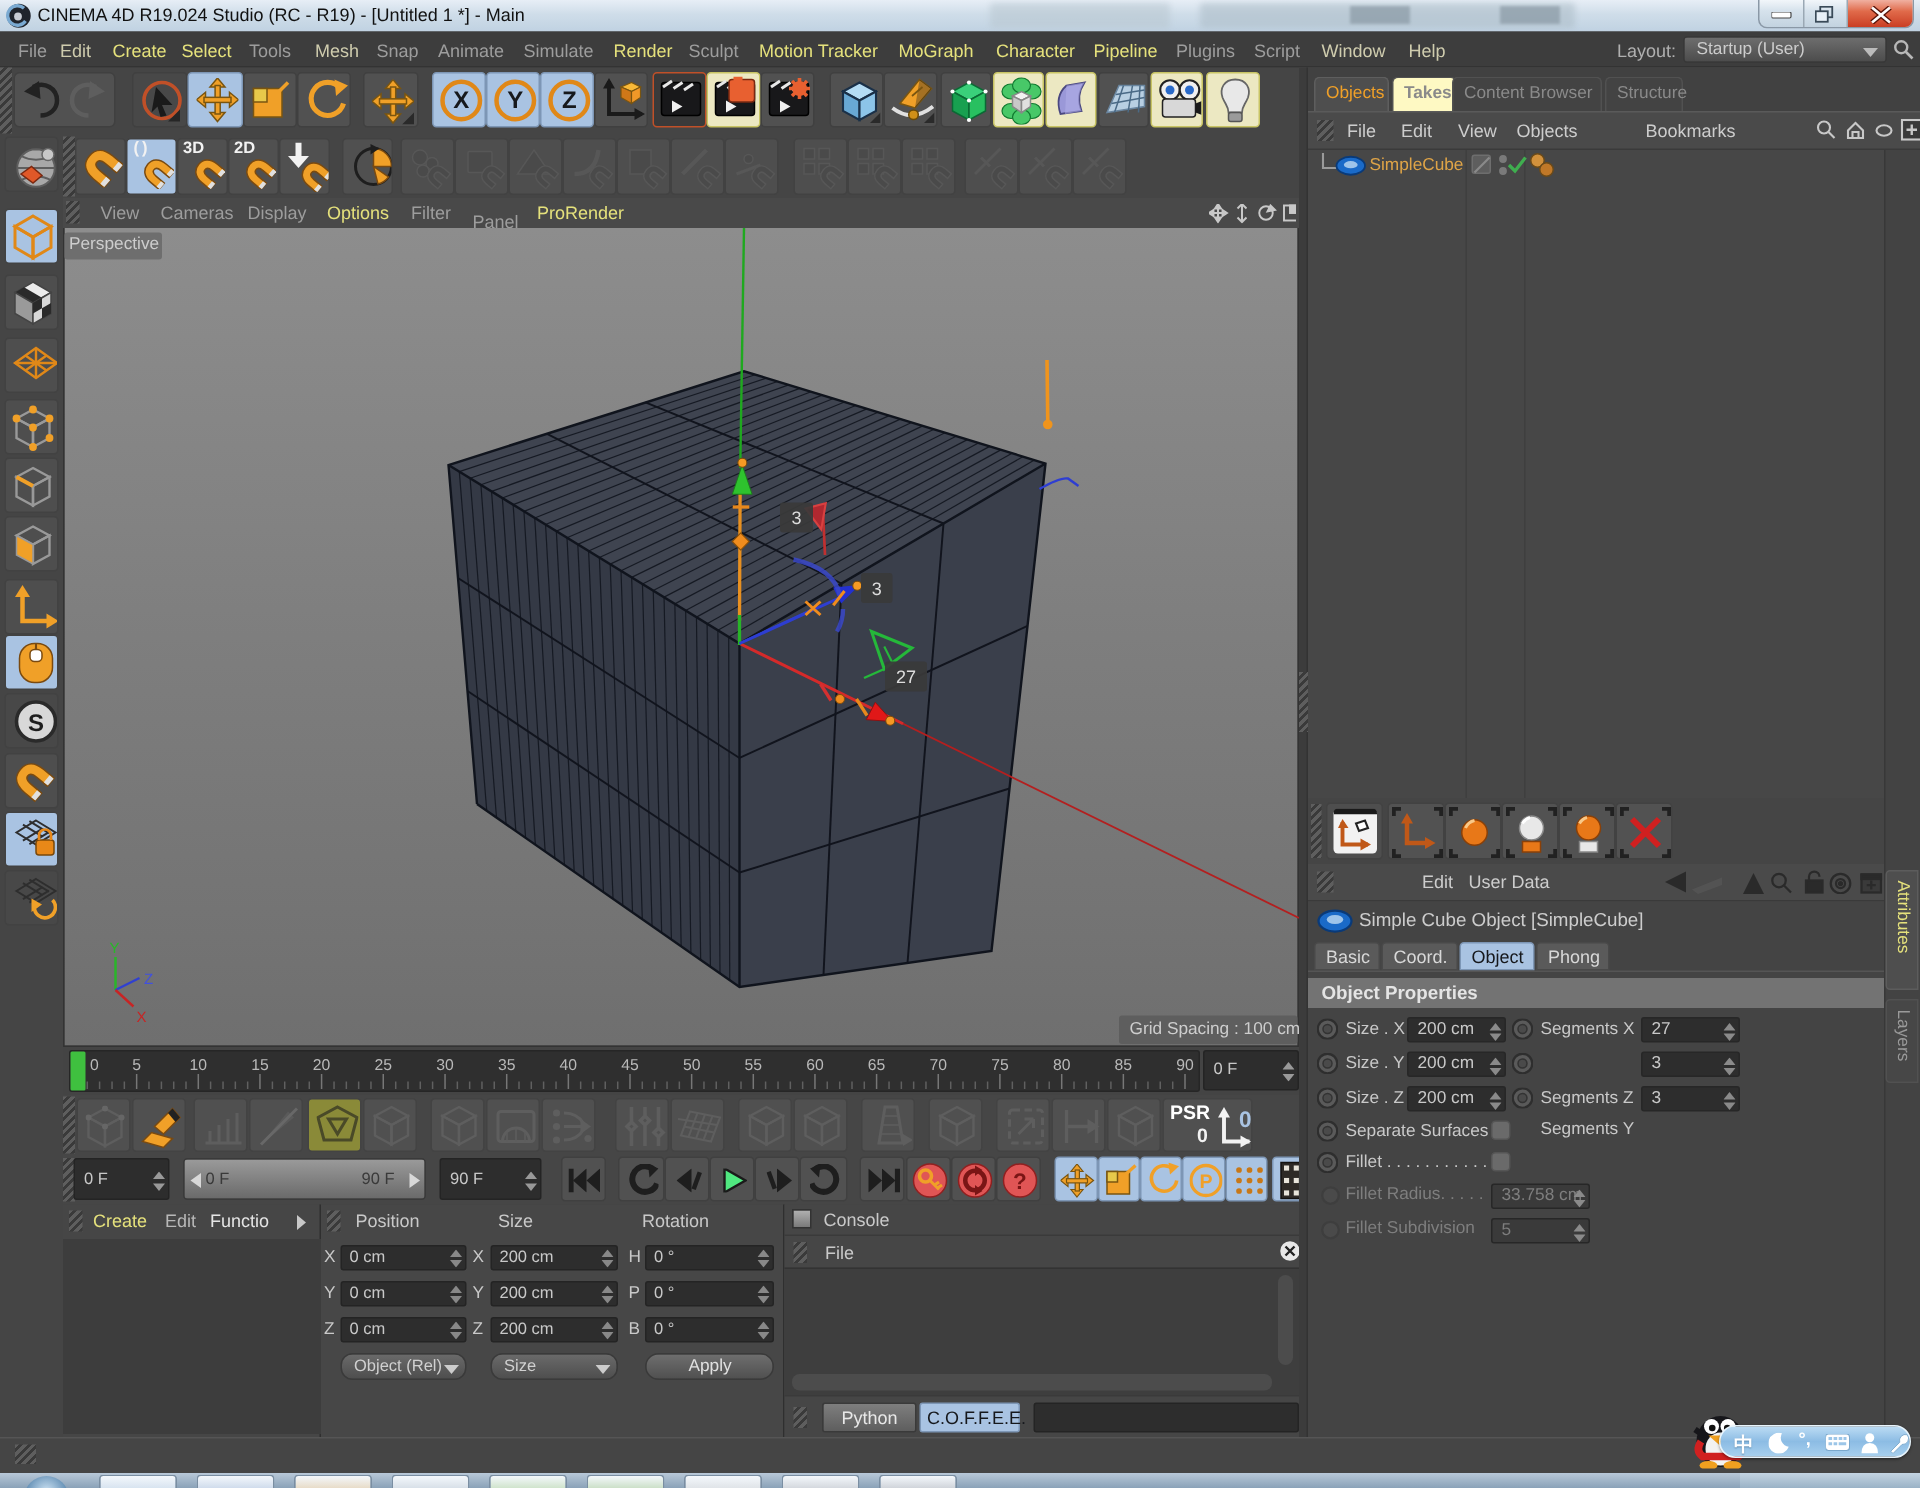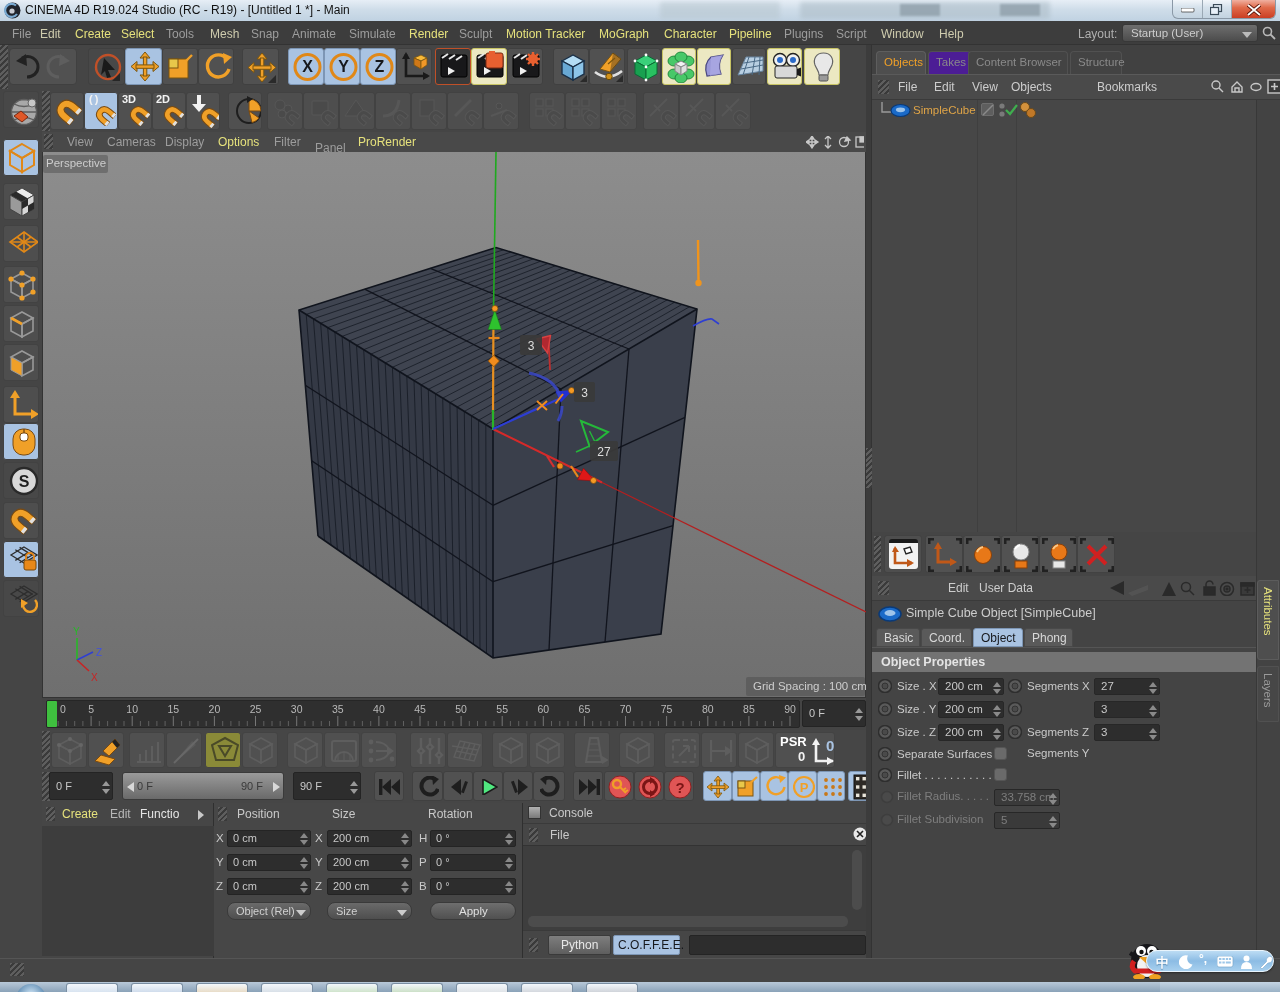--- a/index.html
+++ b/index.html
@@ -1333,21 +1333,21 @@
       <span style="left:4px;top:2px;font-size:12px;color:#16181c">C.O.F.F.E.E.</span>
     </div>
 <div style="left:689px;top:935px;width:177px;height:20px;background:#2d2d2d;border:1px solid #242424;border-radius:2px;"></div>
 <div style="left:866px;top:45px;width:414px;height:913px;background:#454545;"></div>
 <div style="left:866px;top:45px;width:6px;height:913px;background:#3c3c3c;border-right:1px solid #333;"></div>
 <div class="hatch" style="left:866px;top:448px;width:6px;height:40px;"></div>
 <div style="left:872px;top:45px;width:408px;height:29px;background:#414141;"></div>
 <div style="left:876px;top:51px;width:50px;height:23px;background:#4e4e4e;border:1px solid #5e5e5e;border-bottom:none;border-radius:4px 4px 0 0;">
       <span style="left:7px;top:4px;font-size:11.5px;color:#f0a028">Objects</span>
     </div>
-<div style="left:928px;top:51px;width:43px;height:23px;background:#4c1d95;border:1px solid #515151;border-bottom:none;border-radius:4px 4px 0 0;">
+<div style="left:928px;top:51px;width:43px;height:23px;background:#fef9c3;border:1px solid #515151;border-bottom:none;border-radius:4px 4px 0 0;font-weight:bold;">
       <span style="left:7px;top:4px;font-size:11.5px;color:#8a8a8a">Takes</span>
     </div>
 <div style="left:968px;top:51px;width:100px;height:23px;background:#434343;border:1px solid #515151;border-bottom:none;border-radius:4px 4px 0 0;">
       <span style="left:7px;top:4px;font-size:11.5px;color:#8a8a8a">Content Browser</span>
     </div>
 <div style="left:1070px;top:51px;width:52px;height:23px;background:#434343;border:1px solid #515151;border-bottom:none;border-radius:4px 4px 0 0;">
       <span style="left:7px;top:4px;font-size:11.5px;color:#8a8a8a">Structure</span>
     </div>
 <div style="left:872px;top:74px;width:408px;height:26px;background:#4a4a4a;border-top:1px solid #5a5a5a;border-bottom:1px solid #3a3a3a;"></div>
 <div class="hatch" style="left:878px;top:80px;width:11px;height:14px;"></div>

